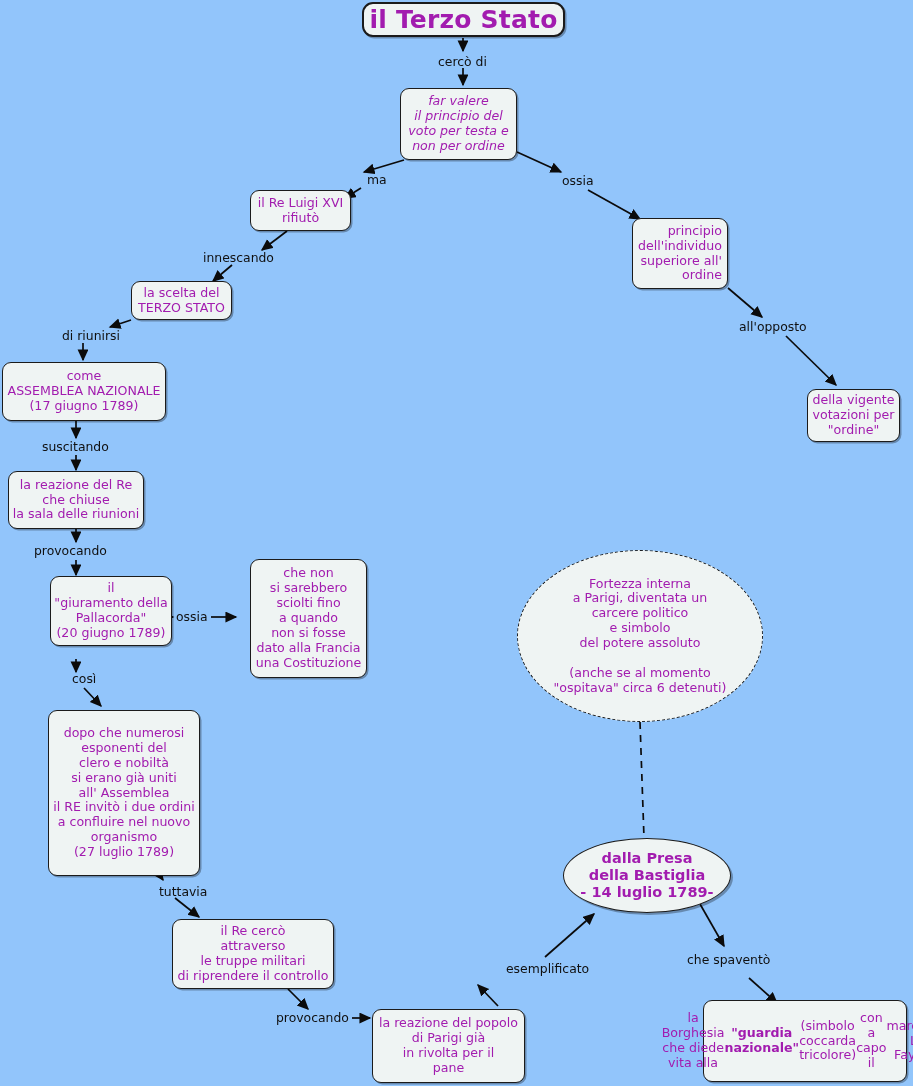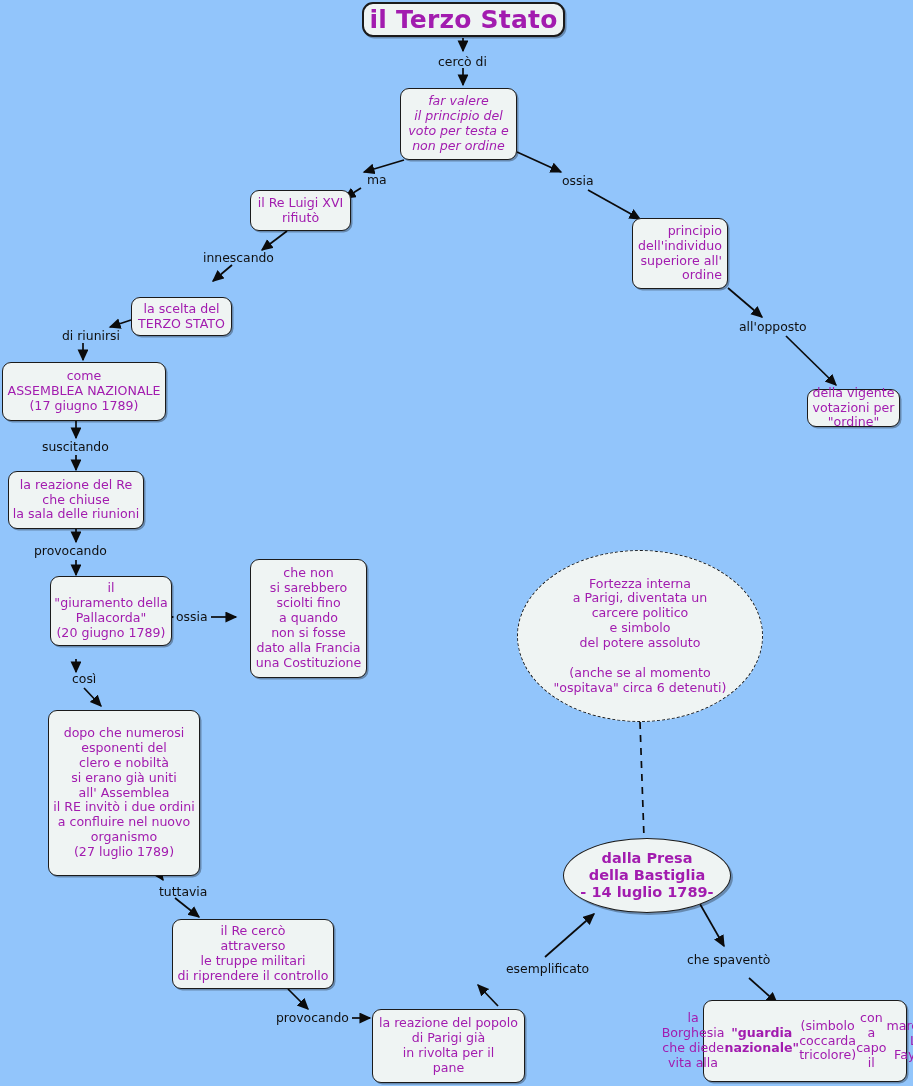--- a/index.html
+++ b/index.html
@@ -150,21 +150,21 @@
   <div class="node title" style="left:362px; top:2px; width:203px; height:35px;">il Terzo Stato</div>
 
   <div class="node" style="left:400px; top:88px; width:117px; height:72px;font-style:italic;">far valere
 il principio del
 voto per testa e
 non per ordine</div>
 
   <div class="node" style="left:250px; top:190px; width:101px; height:41px;">il Re Luigi XVI
 rifiutò</div>
 
-  <div class="node" style="left:131px; top:281px; width:101px; height:39px;margin-top:16px;">la scelta del
+  <div class="node" style="left:131px; top:281px; width:101px; height:39px;">la scelta del
 TERZO STATO</div>
 
   <div class="node" style="left:2px; top:362px; width:164px; height:59px;">come
 ASSEMBLEA NAZIONALE
 (17 giugno 1789)</div>
 
   <div class="node" style="left:8px; top:471px; width:136px; height:58px;">la reazione del Re
 che chiuse
 la sala delle riunioni</div>
 
@@ -199,21 +199,21 @@
   <div class="node" style="left:372px; top:1009px; width:153px; height:74px;">la reazione del popolo
 di Parigi già
 in rivolta per il
 pane</div>
 
   <div class="node" style="left:632px; top:218px; width:96px; height:71px;text-align:right;">principio
 dell'individuo
 superiore all'
 ordine</div>
 
-  <div class="node" style="left:807px; top:389px; width:93px; height:38px;text-align:center;">della vigente
+  <div class="node" style="left:807px; top:389px; width:93px; height:53px;text-align:center;">della vigente
 votazioni per
 "ordine"</div>
 
   <div class="node ellipse-dashed" style="left:517px; top:550px; width:246px; height:172px;">Fortezza interna
 a Parigi, diventata un
 carcere politico
 e simbolo
 del potere assoluto
 
 (anche se al momento

